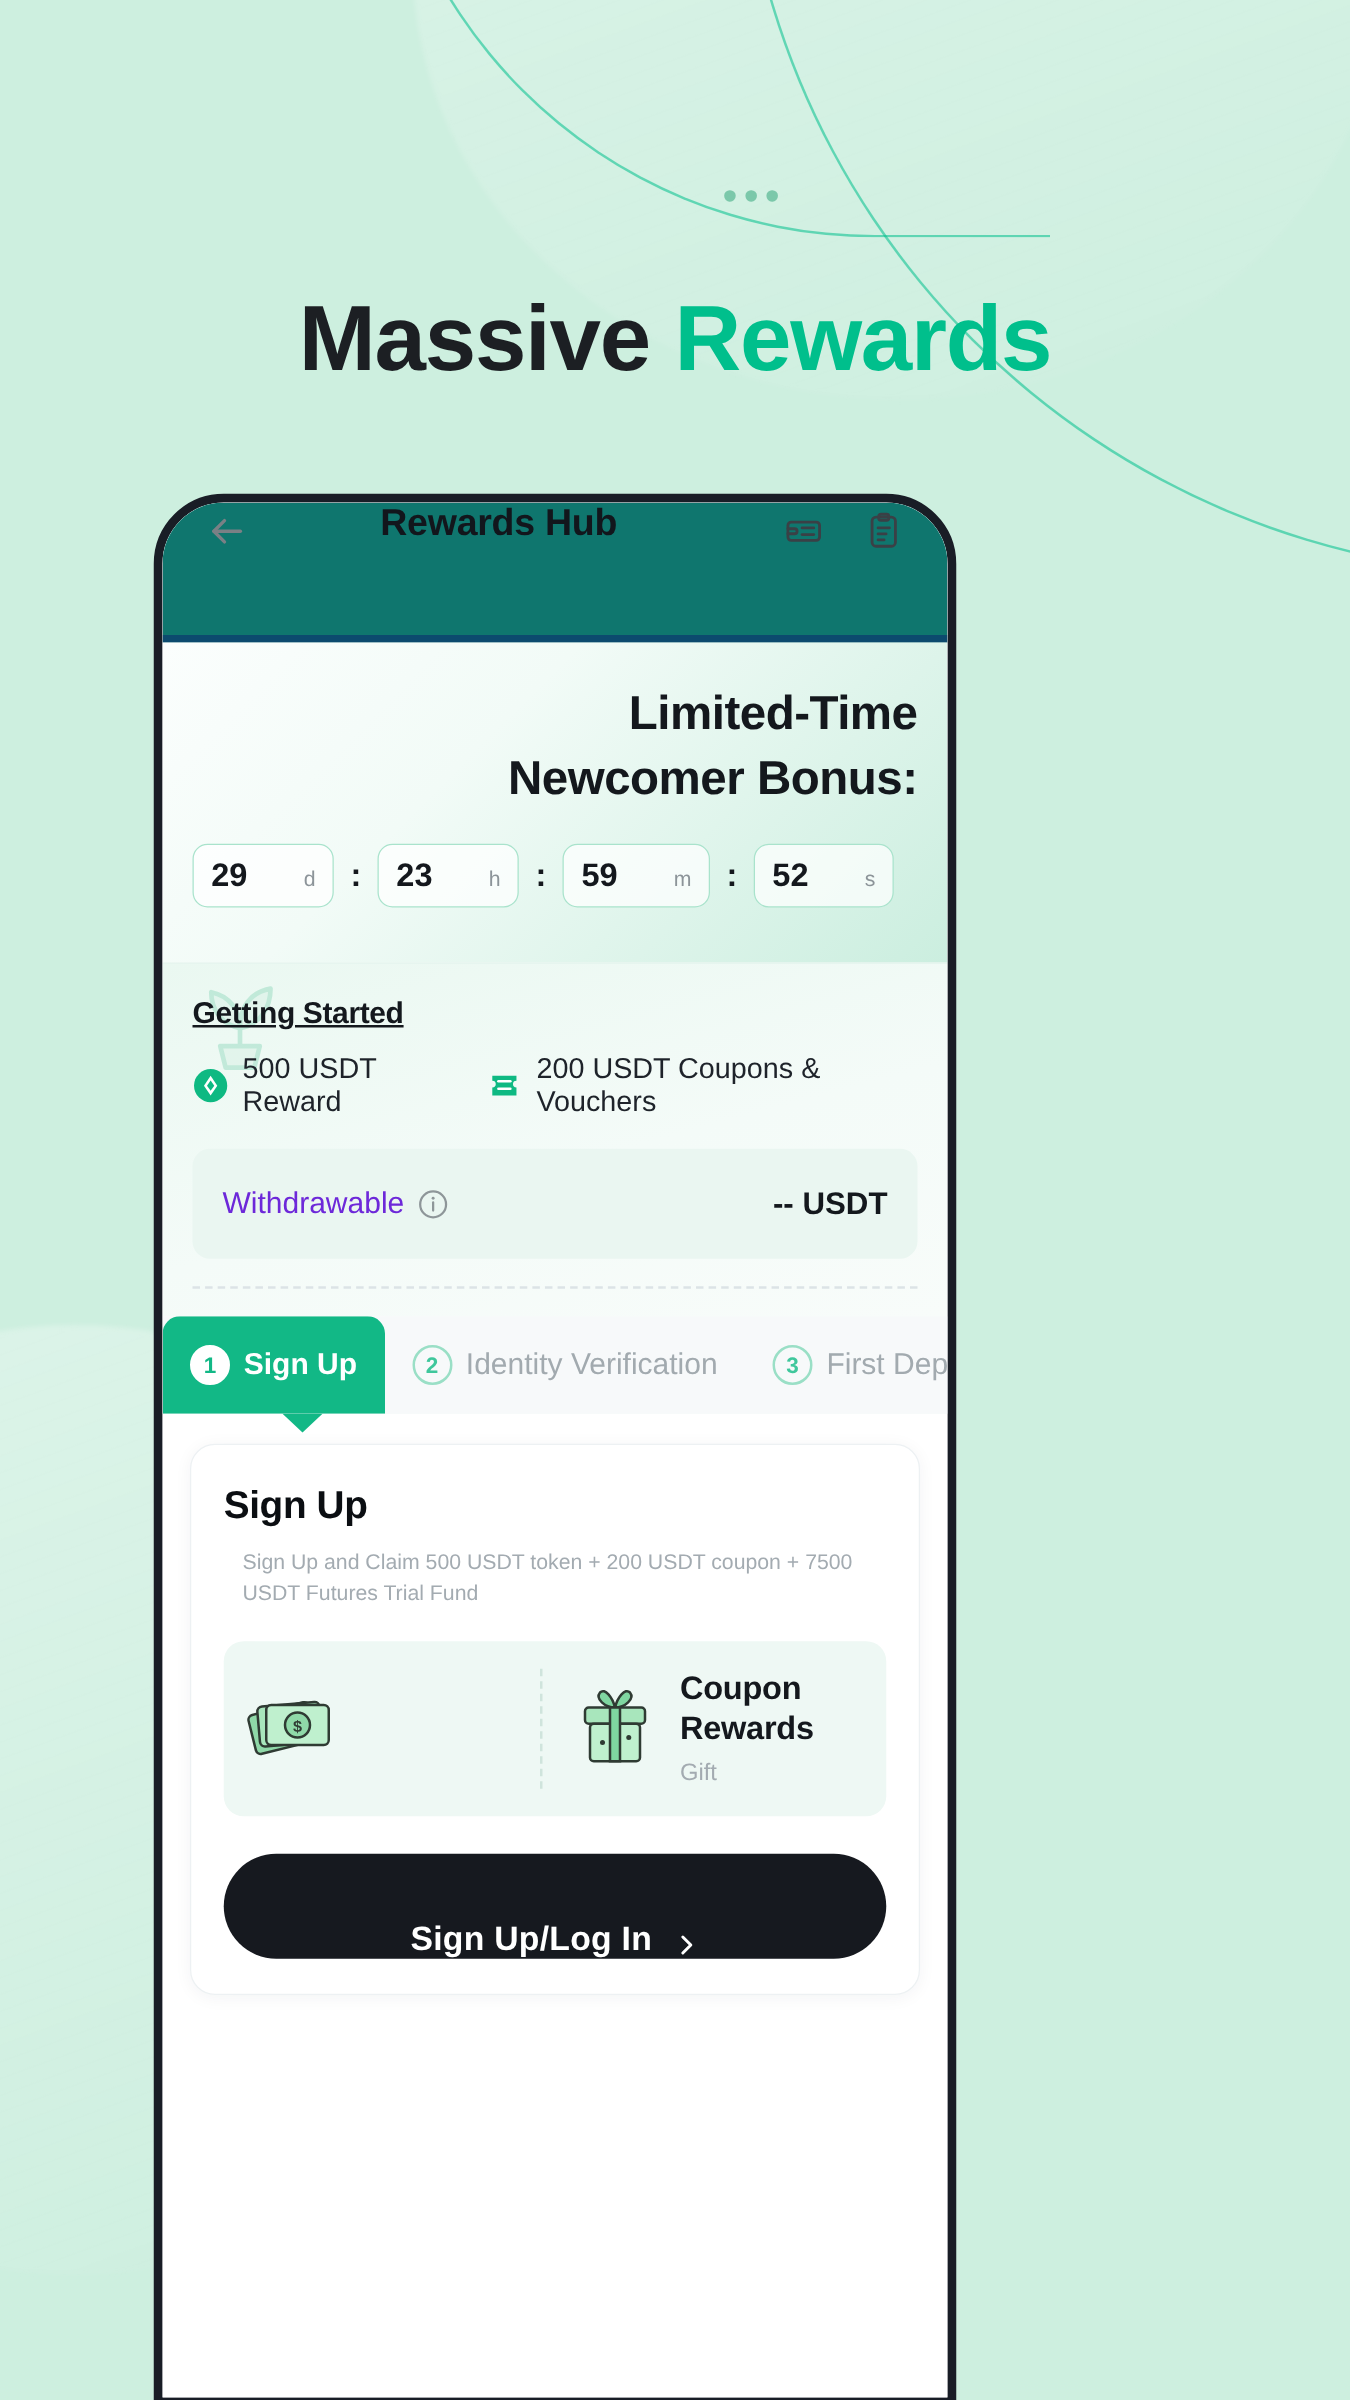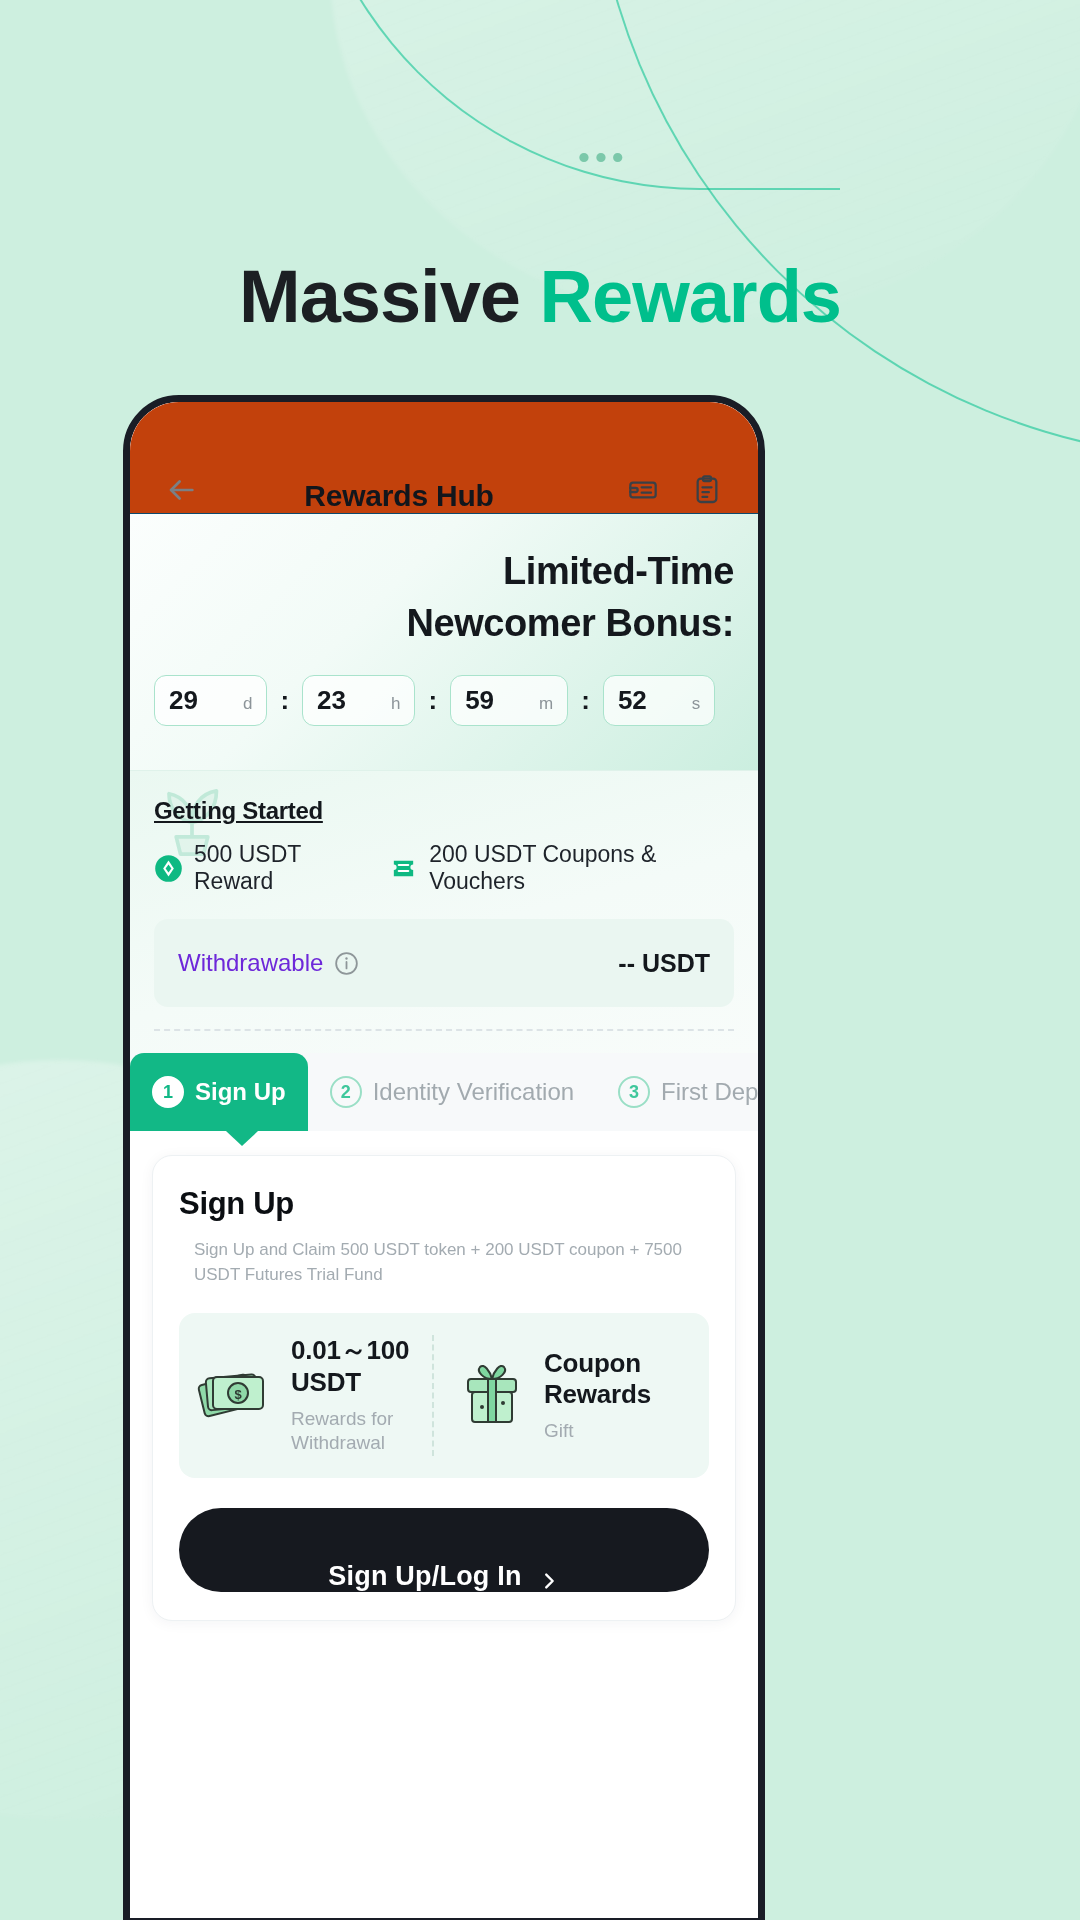--- a/index.html
+++ b/index.html
@@ -29,21 +29,21 @@
     position: absolute;
     color: #7BC8AA;
     font-size: 34px;
     letter-spacing: 5px;
     line-height: 1;
   }
 
   
   #headline {
     position: absolute;
-    top: 254px; left: 0; width: 1080px;
+    top: 228px; left: 0; width: 1080px;
     text-align: center;
     z-index: 3;
     font-size: 74px;
     font-weight: 700;
     letter-spacing: -1px;
     color: #1C1F23;
   }
   #headline .accent { color: #00BF8C; }
 
   
@@ -69,24 +69,24 @@
     position: absolute; top: 18px;
     height: 36px; border-radius: 8px;
     background: #F2F6F8;
   }
 
   
   #navbar {
     position: relative;
     height: 112px;
     display: flex;
-    align-items: flex-end;
+    align-items: flex-start;
     padding: 0 28px;
-    background: #c2410c;
-    border-bottom: 1px solid #0c4a6e;
+    background: #0f766e;
+    border-bottom: 6px solid #0c4a6e;
   }
   #nav-back {
     width: 46px; height: 46px;
     display: flex; align-items: center; justify-content: center;
     color: #7A8085;
   }
   #nav-title {
     flex: 1;
     text-align: center;
     font-size: 30px;
@@ -456,24 +456,20 @@
               <g transform="rotate(-14 39 33)">
                 <rect x="4" y="16" width="50" height="32" rx="4" fill="#8FD9A8" stroke="#2F3B33" stroke-width="2"></rect>
               </g>
               <g transform="rotate(-5 39 33)">
                 <rect x="10" y="15" width="50" height="32" rx="4" fill="#A8E6BC" stroke="#2F3B33" stroke-width="2"></rect>
               </g>
               <rect x="16" y="16" width="50" height="32" rx="4" fill="#BFF0CE" stroke="#2F3B33" stroke-width="2"></rect>
               <circle cx="41" cy="32" r="10" fill="#8FD9A8" stroke="#2F3B33" stroke-width="2"></circle>
               <text x="41" y="37.5" font-size="13" font-family="Liberation Sans, sans-serif" fill="#2F3B33" text-anchor="middle" font-weight="bold">$</text>
             </svg>
-          </span>
-          <span class="rb-text">
-            <span class="rb-title">0.01～100 USDT</span>
-            <span class="rb-sub" style="display:block;">Rewards for Withdrawal</span>
           </span>
         </div>
 
         <div class="reward-box">
           <span>
             <svg width="72" height="70" viewBox="0 0 72 70">
               <path d="M36 20 C28 20 20 13 24 8 C28 4 34 12 36 20 Z" fill="#7FD6A0" stroke="#2F3B33" stroke-width="2"></path>
               <path d="M36 20 C44 20 52 13 48 8 C44 4 38 12 36 20 Z" fill="#7FD6A0" stroke="#2F3B33" stroke-width="2"></path>
               <rect x="12" y="20" width="48" height="13" rx="3" fill="#A8E6BC" stroke="#2F3B33" stroke-width="2"></rect>
               <rect x="16" y="33" width="40" height="30" rx="3" fill="#BFF0CE" stroke="#2F3B33" stroke-width="2"></rect>

